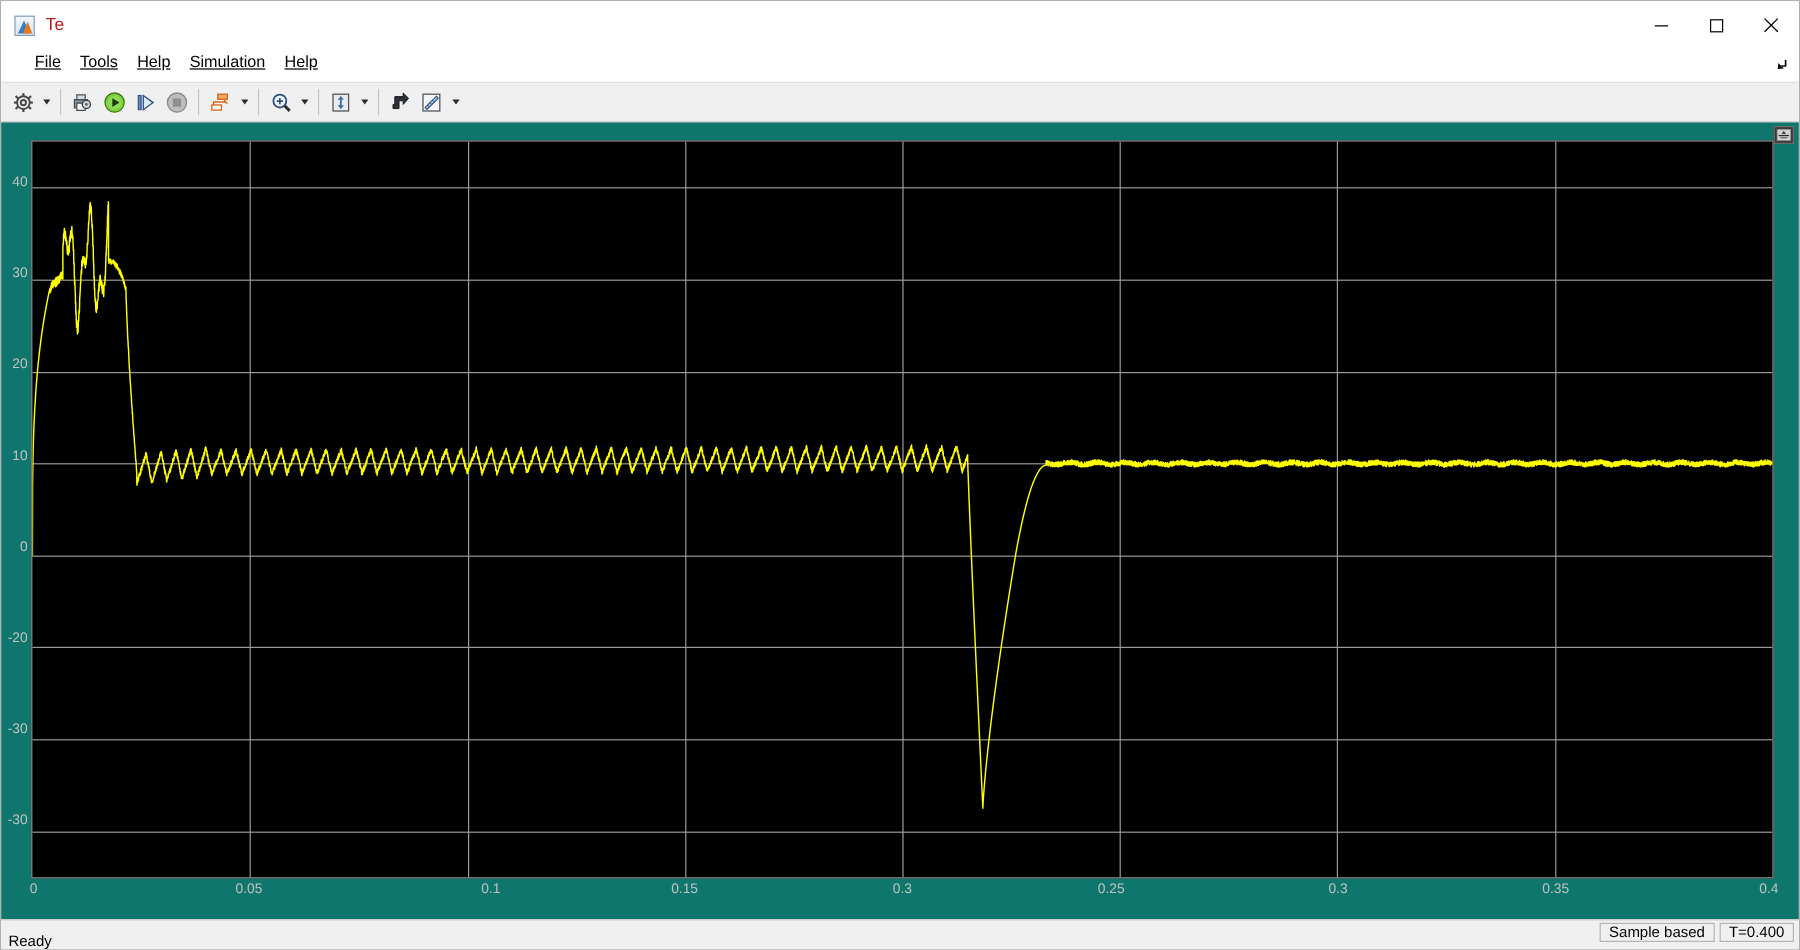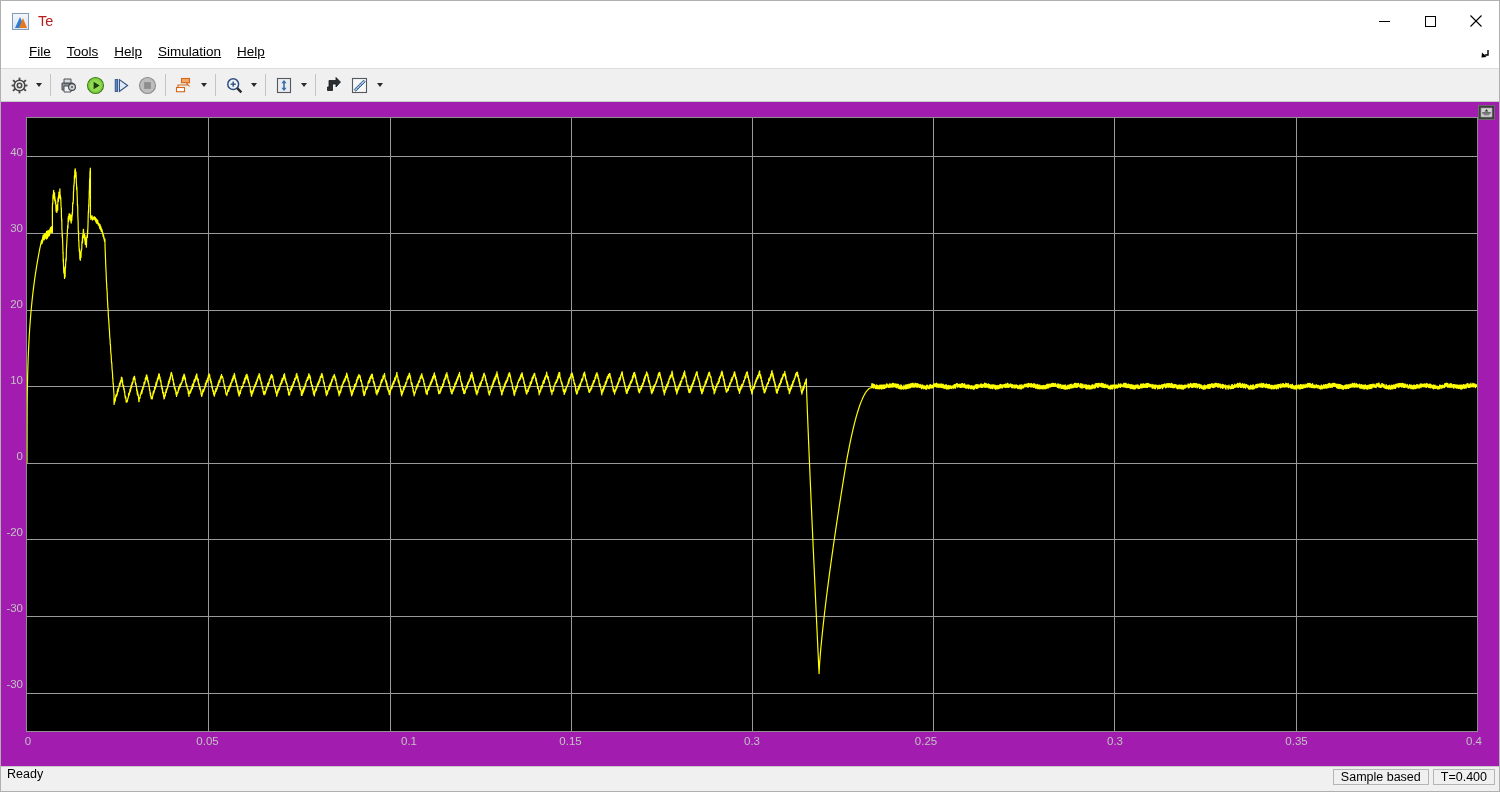--- a/index.html
+++ b/index.html
@@ -113,21 +113,21 @@
   }
   .tb-sep {
     width: 1px; height: 22px;
     background: #c4c4c4;
     margin: 0 5px;
   }
 
   
   .plotwrap {
     flex: 1 1 auto;
-    background: #a21caf;
+    background: #0f766e;
     position: relative;
     overflow: hidden;
   }
   .axes {
     position: absolute;
     left: 25px; top: 15px;
     width: 1452px; height: 615px;
     background: #000000;
     border: 1px solid #8f8f8f;
   }
@@ -170,21 +170,21 @@
     border: 1px solid #6a6a6a;
     display: flex; align-items: center; justify-content: center;
   }
   svg.trace { position: absolute; left: 0; top: 0; }
 
   
   .statusbar {
     height: 25px; min-height: 25px;
     background: #f0f0f0;
     border-top: 1px solid #c8c8c8;
-    display: flex; align-items: flex-start;
+    display: flex; align-items: flex-end;
     font-size: 12.5px; color: #000000;
     position: relative;
   }
   .status-left { padding-left: 6px; }
   .status-right {
     position: absolute; right: 4px; top: 2px;
     display: flex; align-items: stretch; height: 16px;
   }
   .status-cell {
     border: 1px solid #b5b5b5;

